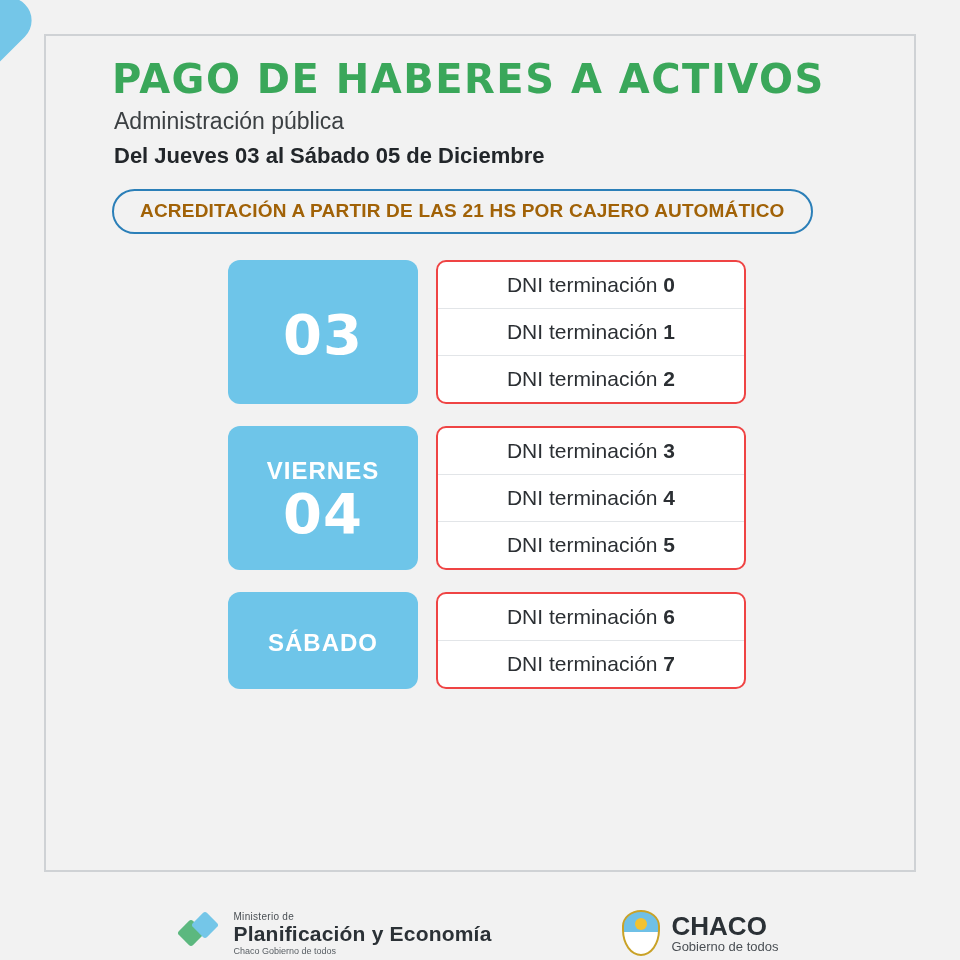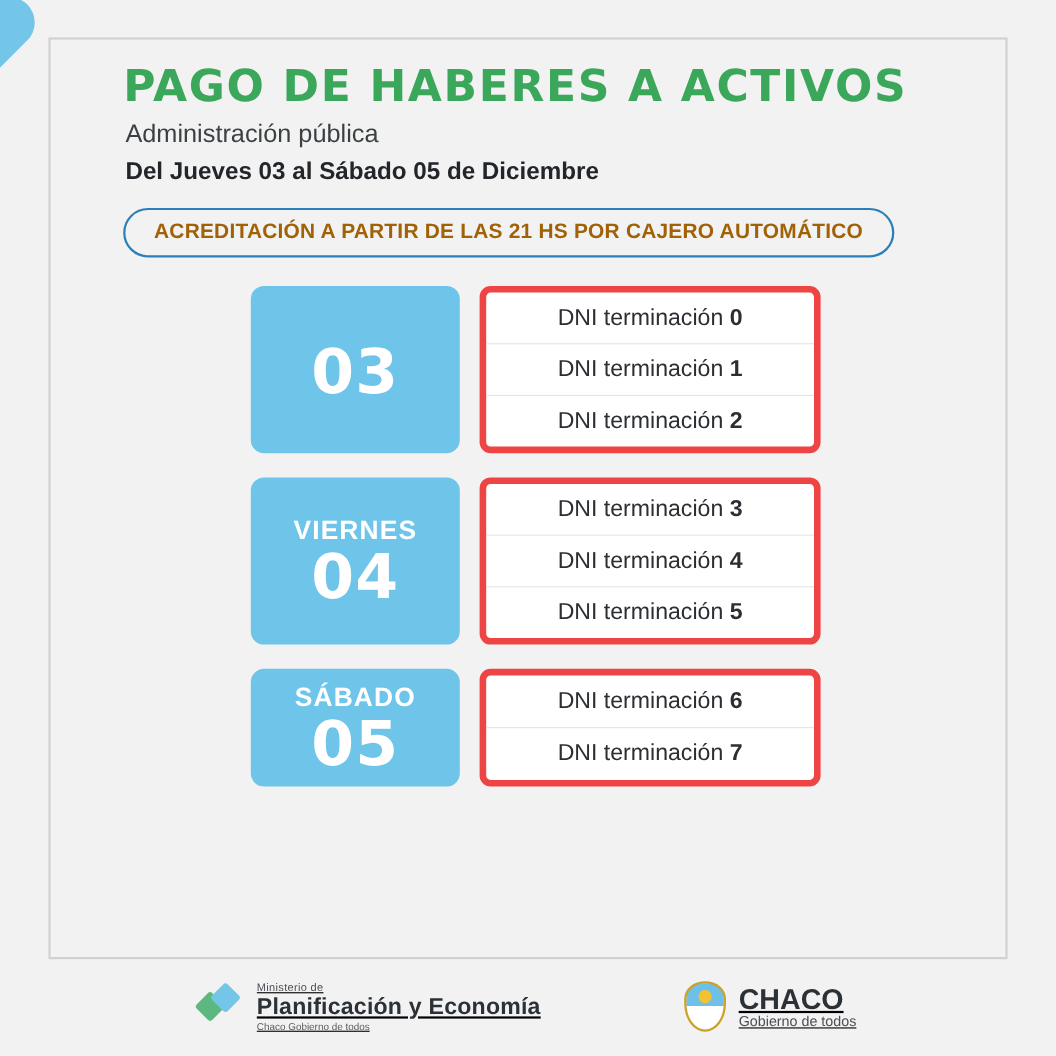--- a/index.html
+++ b/index.html
@@ -121,21 +121,21 @@
     font-size: 56px;
     font-weight: bold;
     line-height: 1.05;
     letter-spacing: 1px;
   }
 
   .dnilist {
     margin-left: 18px;
     width: 310px;
     background: #ffffff;
-    border: 6px solid #ef4444;
+    border: 2px solid #ef4444;
     border-radius: 10px;
     overflow: hidden;
     display: flex;
     flex-direction: column;
     justify-content: center;
   }
   .dniitem {
     text-align: center;
     font-size: 21px;
     color: #2b2f33;
@@ -152,26 +152,25 @@
     font-weight: bold;
     font-size: 17px;
     color: #2b2f33;
     line-height: 1.35;
   }
 
   
   .footer {
     position: absolute;
     left: 0; right: 0;
-    bottom: 22px;
+    bottom: 4px;
     display: flex;
     justify-content: center;
     align-items: center;
     gap: 130px;
-    text-decoration: underline;
   }
   .logo { display: flex; align-items: center; gap: 12px; }
 
   .diamond-mark {
     width: 40px; height: 40px;
     position: relative;
   }
   .diamond-mark span {
     position: absolute;
     width: 20px; height: 20px;
@@ -250,21 +249,20 @@
       <div class="dnilist">
         <div class="dniitem"><span>DNI terminación </span><b>3</b></div>
         <div class="dniitem"><span>DNI terminación </span><b>4</b></div>
         <div class="dniitem"><span>DNI terminación </span><b>5</b></div>
       </div>
     </div>
 
     <div class="row">
       <div class="daybox">
         <div class="dayname">SÁBADO</div>
-        <div class="daynum">05</div>
       </div>
       <div class="dnilist">
         <div class="dniitem"><span>DNI terminación </span><b>6</b></div>
         <div class="dniitem"><span>DNI terminación </span><b>7</b></div>
       </div>
     </div>
 
   </div>
 
 </div>

